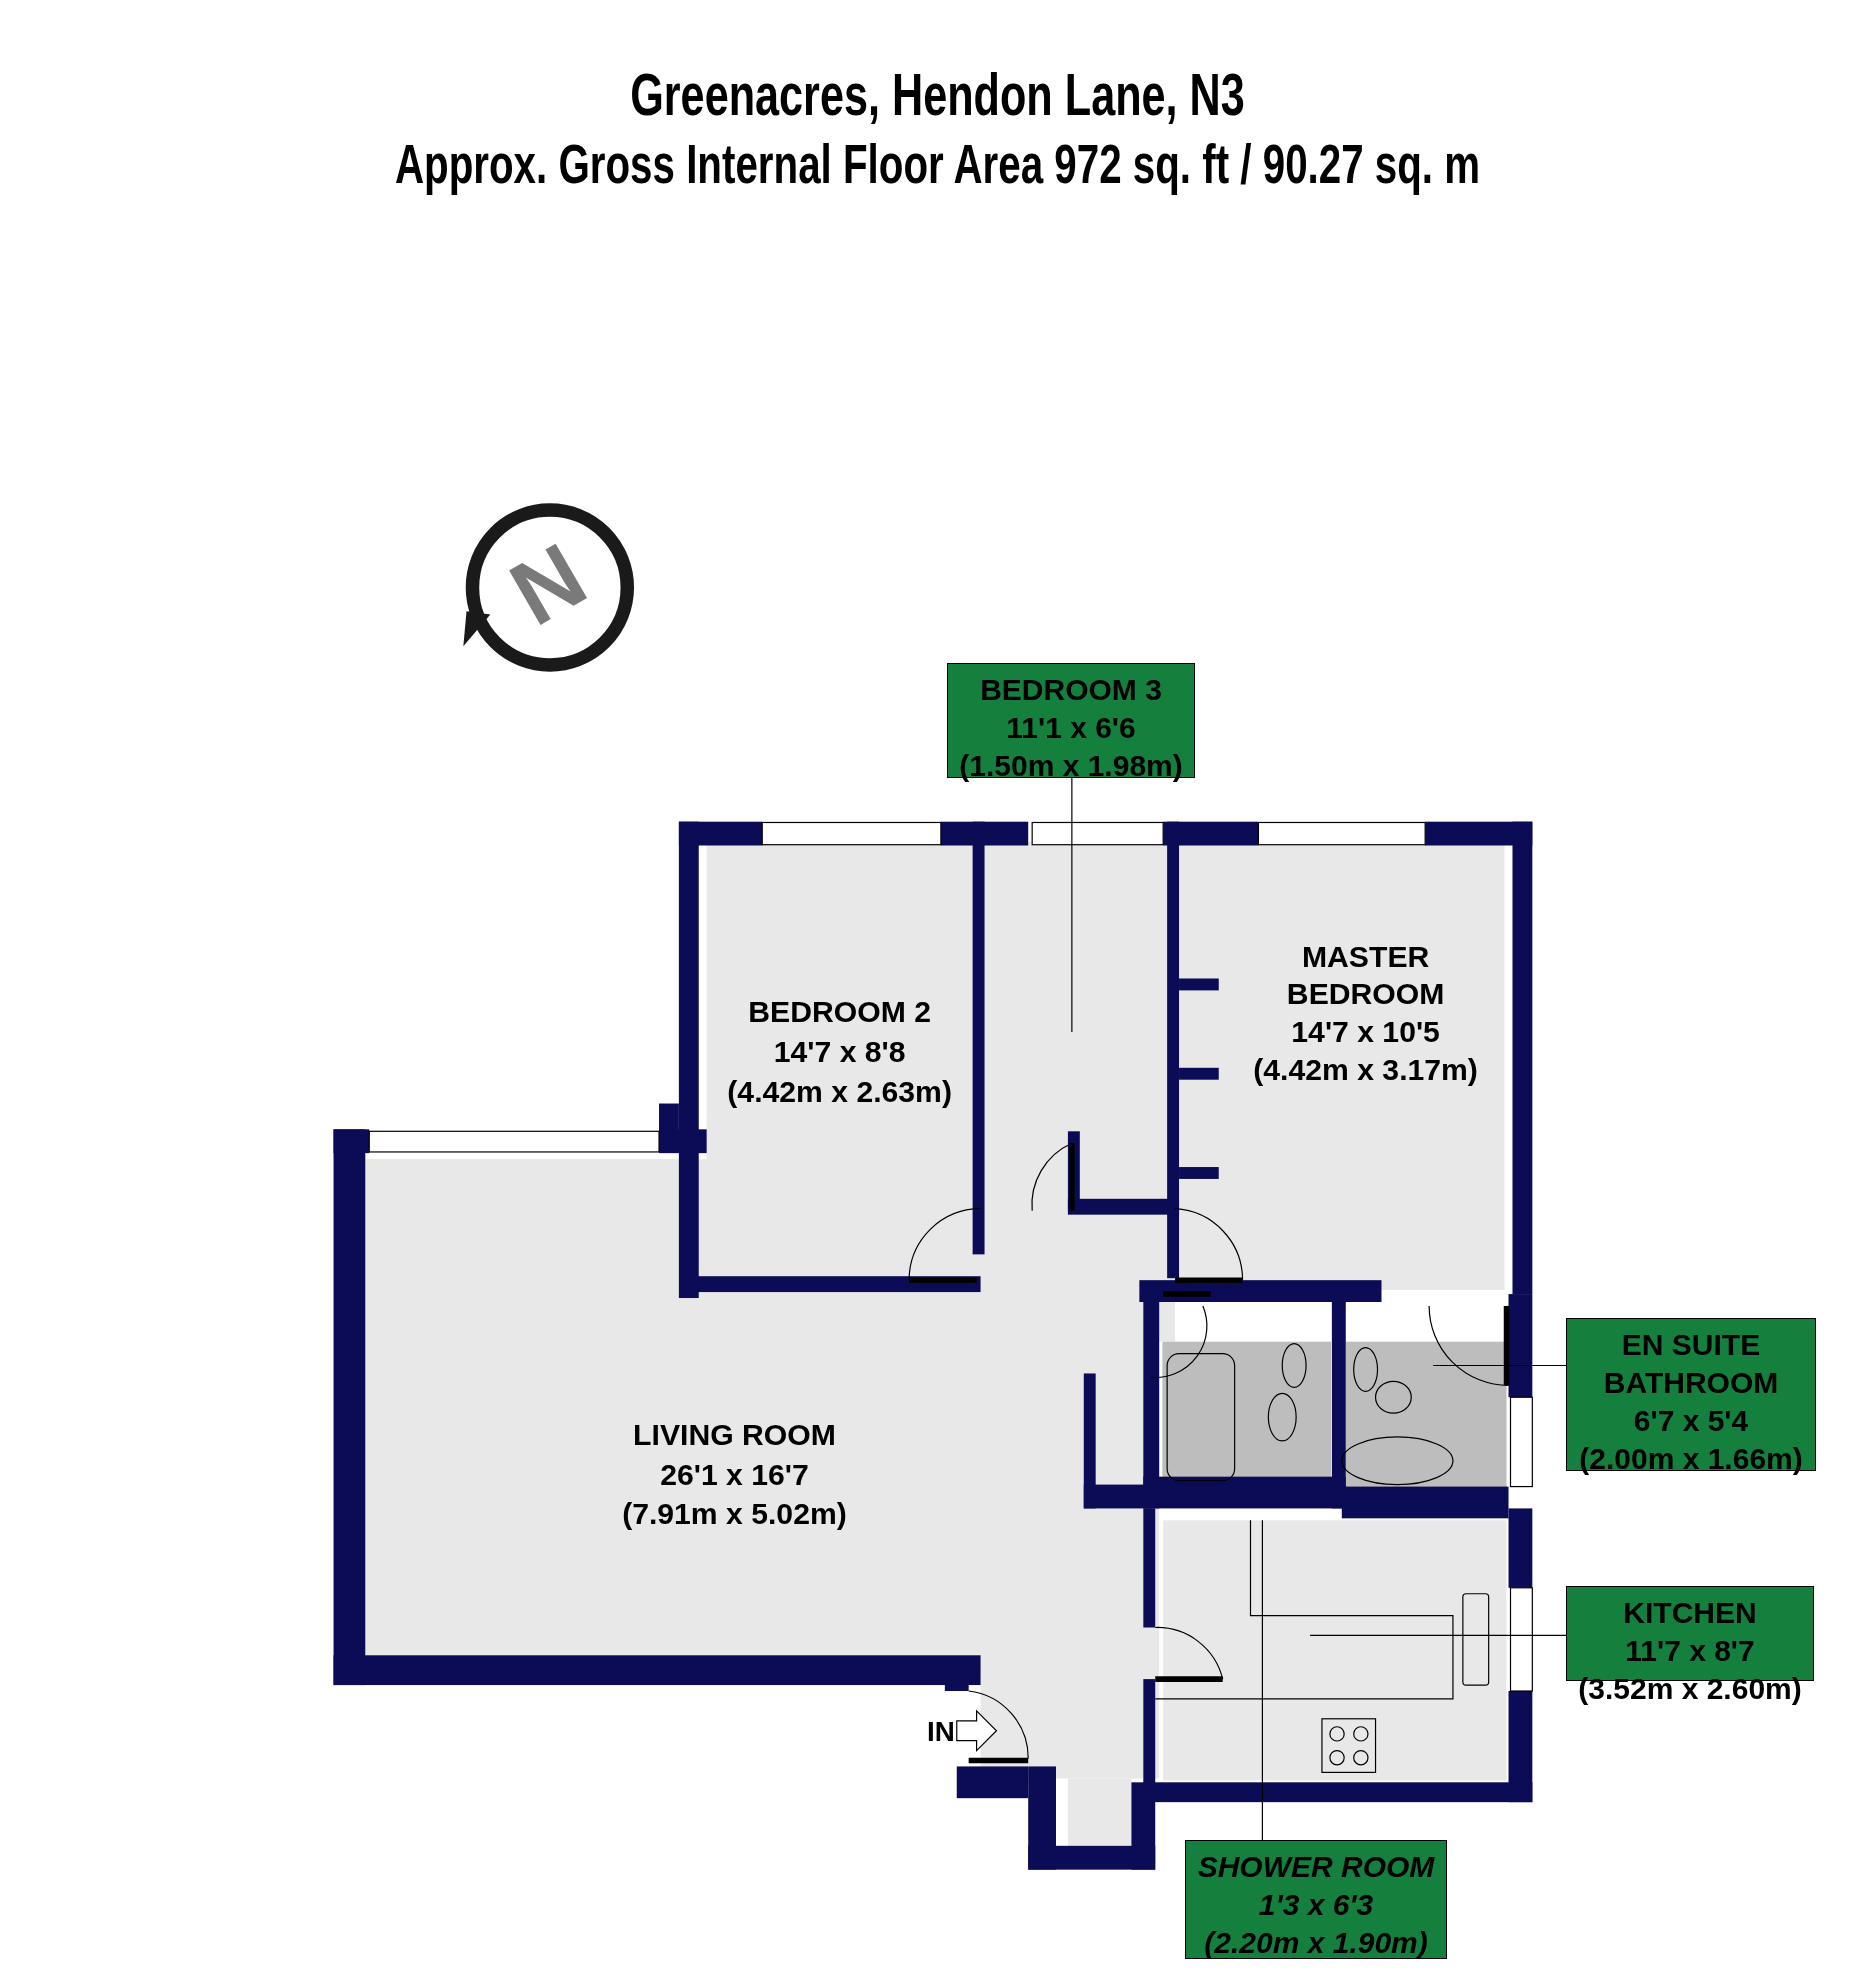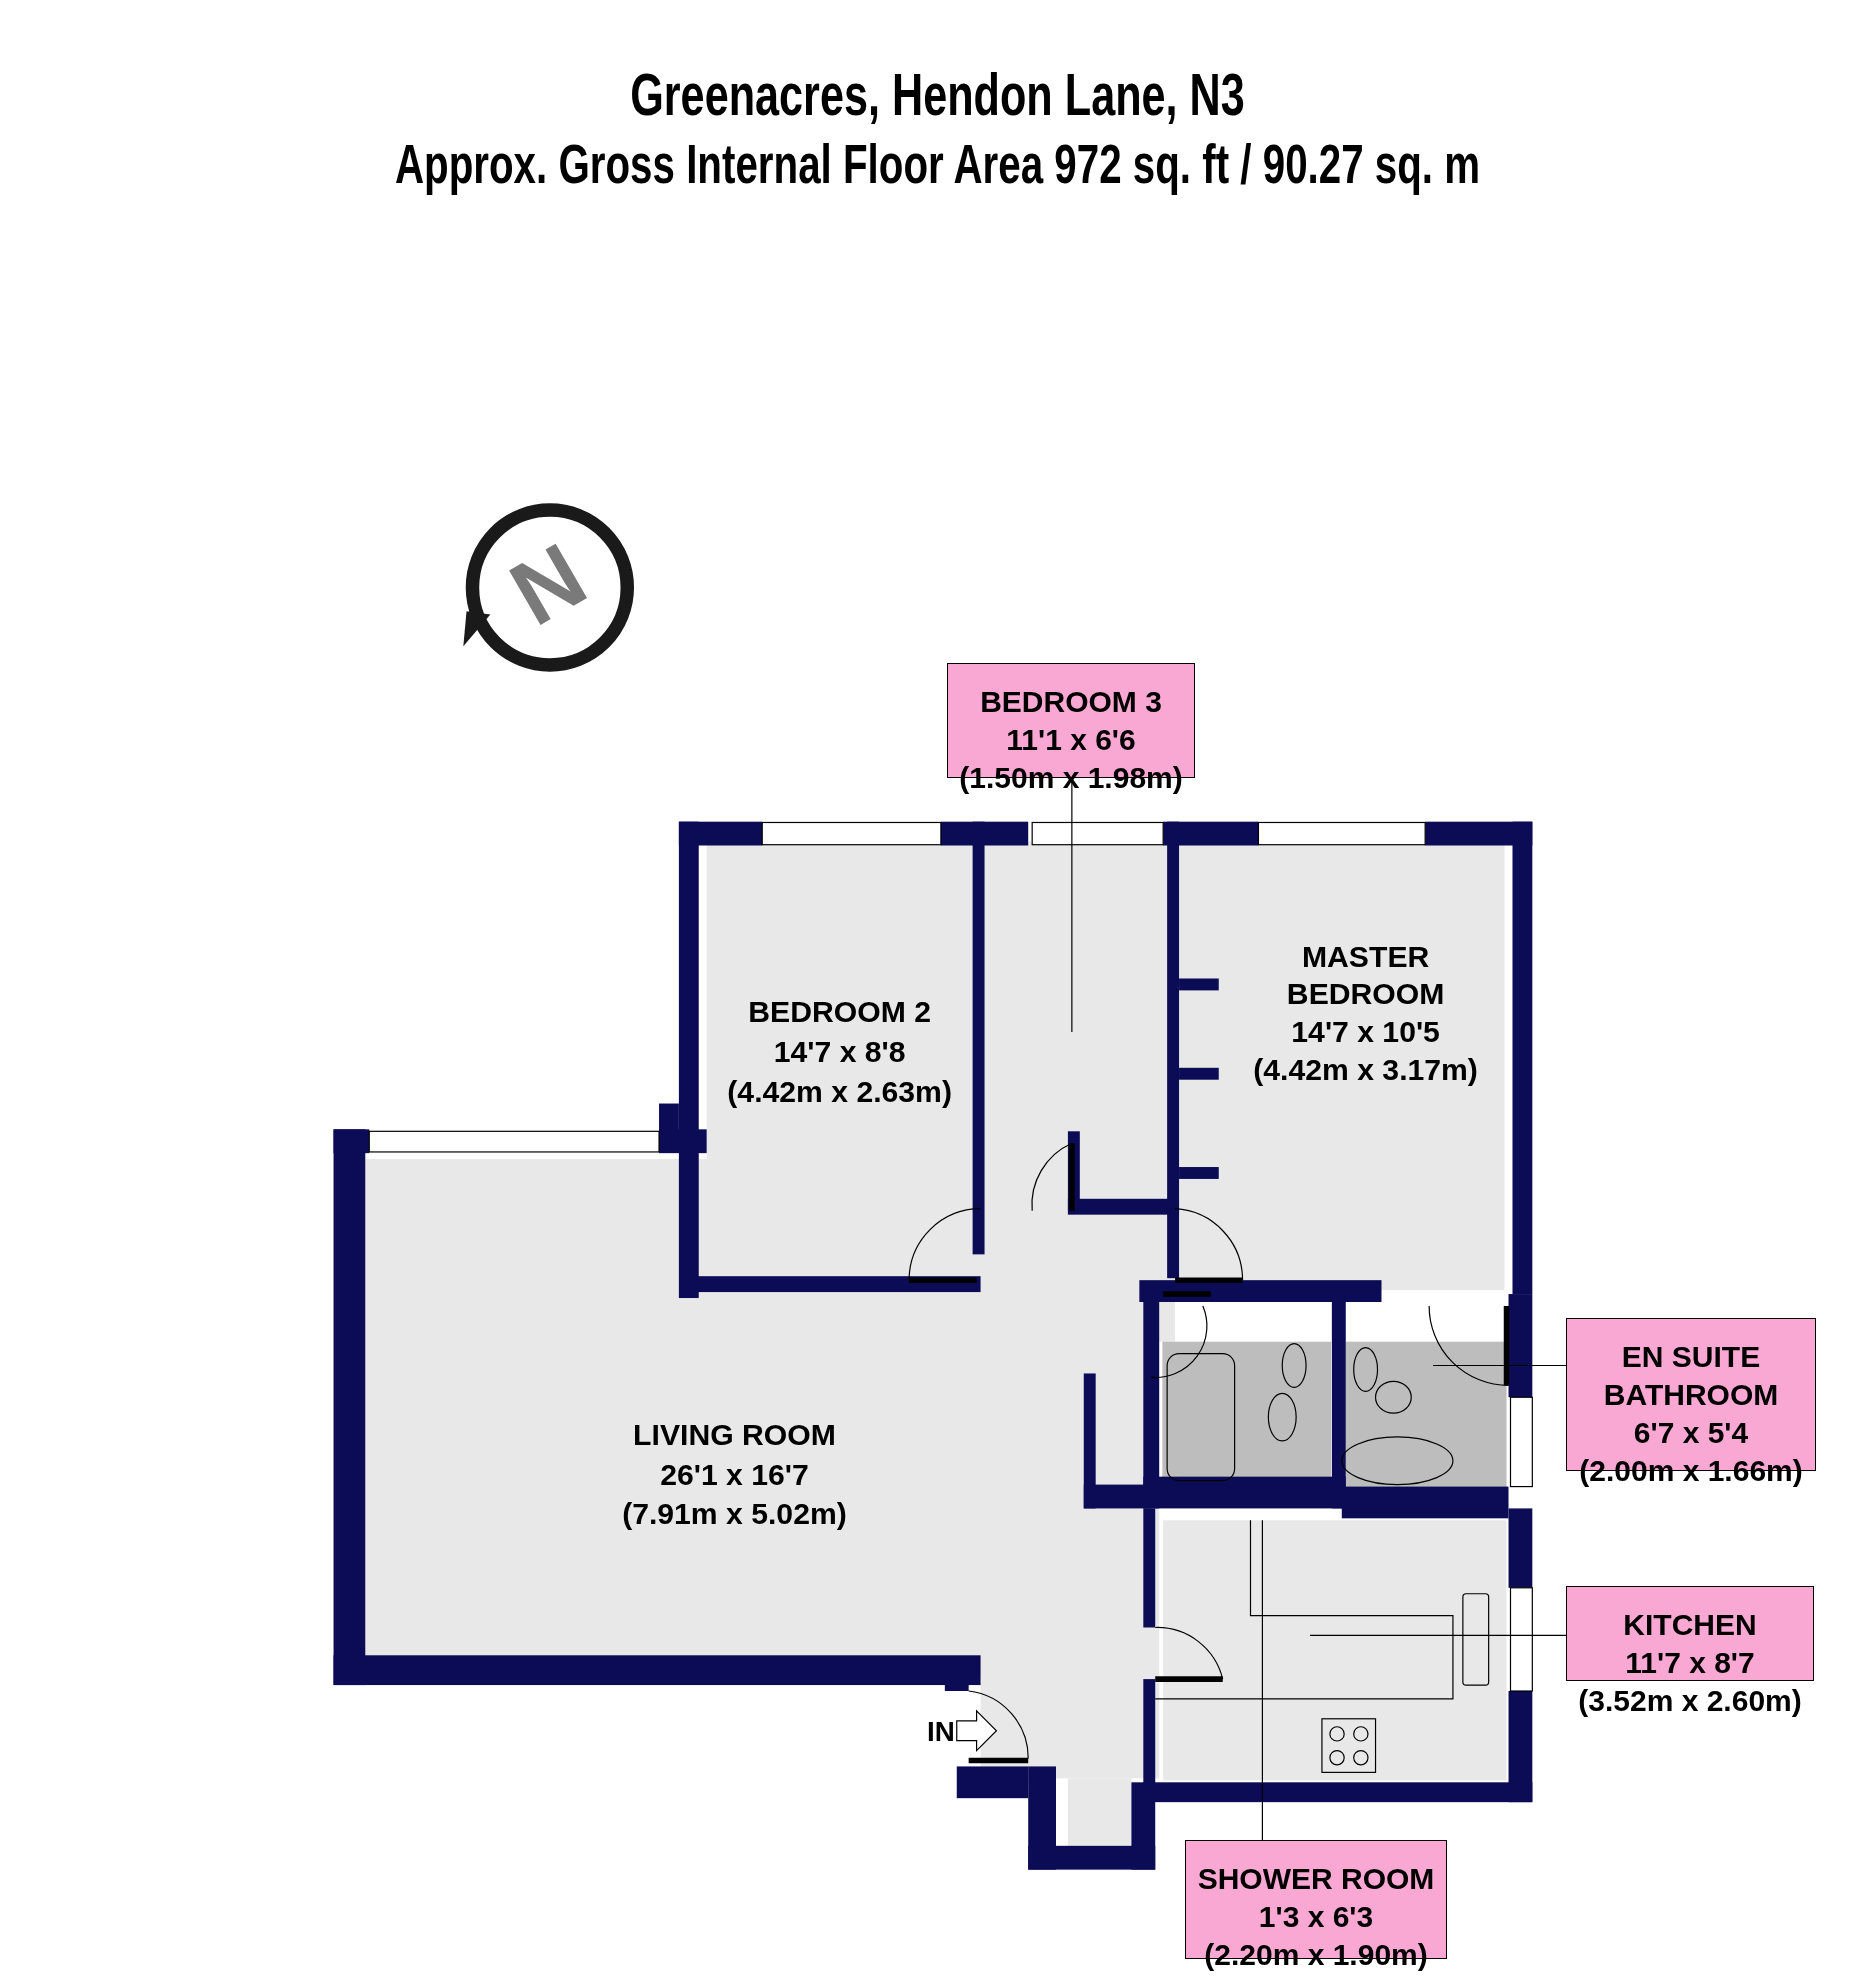--- a/index.html
+++ b/index.html
@@ -2,21 +2,21 @@
 <html style="font-size:6.4px"><head>
 <meta charset="utf-8">
 <style>
   html,body{margin:0;padding:0;background:#ffffff;}
   body{width:1875px;height:2812px;position:relative;overflow:hidden;font-family:"Liberation Sans",sans-serif;}
   .title{position:absolute;left:0;width:1875px;text-align:center;font-weight:bold;color:#000;transform-origin:center;}
   #t1{top:60px;font-size:60px;transform:scaleX(0.72);}
   #t2{top:131px;font-size:56px;transform:scaleX(0.72);}
   svg{position:absolute;left:0;top:0;}
   .room-label{font-family:"Liberation Sans",sans-serif;font-weight:bold;fill:#000;text-anchor:middle;}
-  .callout-box{position:absolute;background:#f9a8d4;border:1.6px solid #000;text-align:center;font-weight:bold;color:#000;font-size:30px;line-height:38px;box-sizing:border-box;padding-top:19px;}
+  .callout-box{position:absolute;background:#15803d;border:1.6px solid #000;text-align:center;font-weight:bold;color:#000;font-size:30px;line-height:38px;box-sizing:border-box;padding-top:7px;}
   .floor-label{position:absolute;left:754px;width:357px;top:1981px;text-align:center;font-weight:bold;font-size:33px;color:#000;}
 </style>
 </head>
 <body>
 
 <div class="title" id="t1">Greenacres, Hendon Lane, N3</div>
 <div class="title" id="t2">Approx. Gross Internal Floor Area 972 sq. ft / 90.27 sq. m</div>
 
 <svg width="1875" height="2812" viewBox="0 0 4723 7084">
 
@@ -167,20 +167,20 @@
   <div>EN SUITE</div>
   <div>BATHROOM</div>
   <div>6'7 x 5'4</div>
   <div>(2.00m x 1.66m)</div>
 </div>
 <div class="callout-box" style="left:1566px;top:1586px;width:248px;height:95px;">
   <div>KITCHEN</div>
   <div>11'7 x 8'7</div>
   <div>(3.52m x 2.60m)</div>
 </div>
-<div class="callout-box" style="left:1185px;top:1840px;width:262px;height:119px;">
+<div class="callout-box" style="left:1185px;top:1840px;width:262px;height:119px;font-style:italic;">
   <div>SHOWER ROOM</div>
   <div>1'3 x 6'3</div>
   <div>(2.20m x 1.90m)</div>
 </div>
 
 <div class="floor-label">SECOND FLOOR</div>
 
 
 </body></html>

